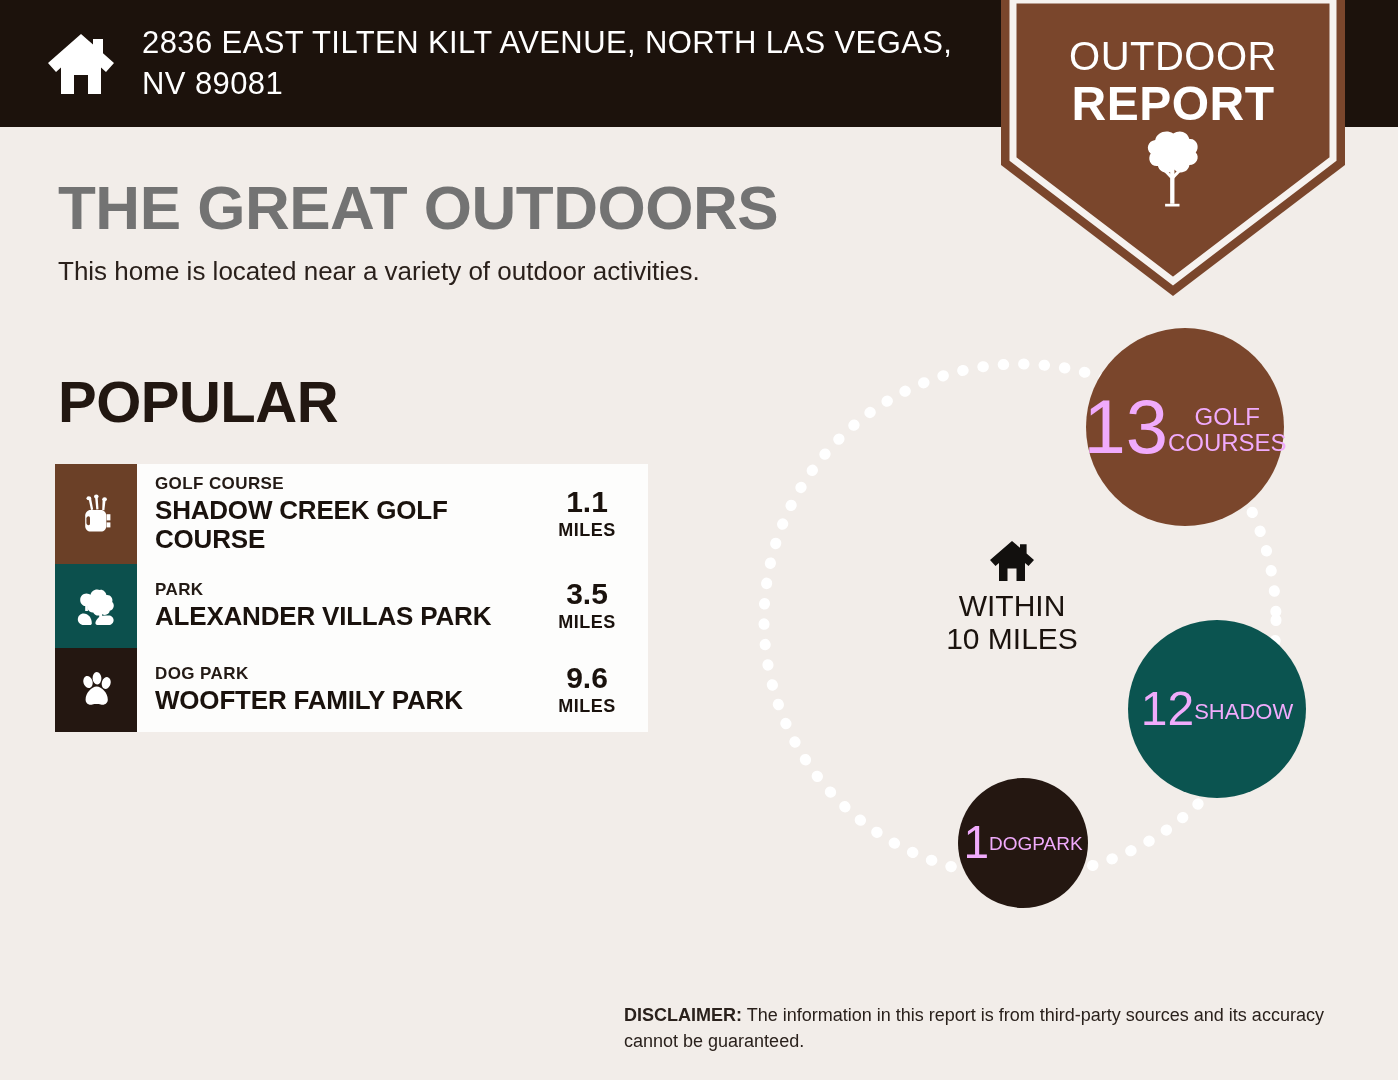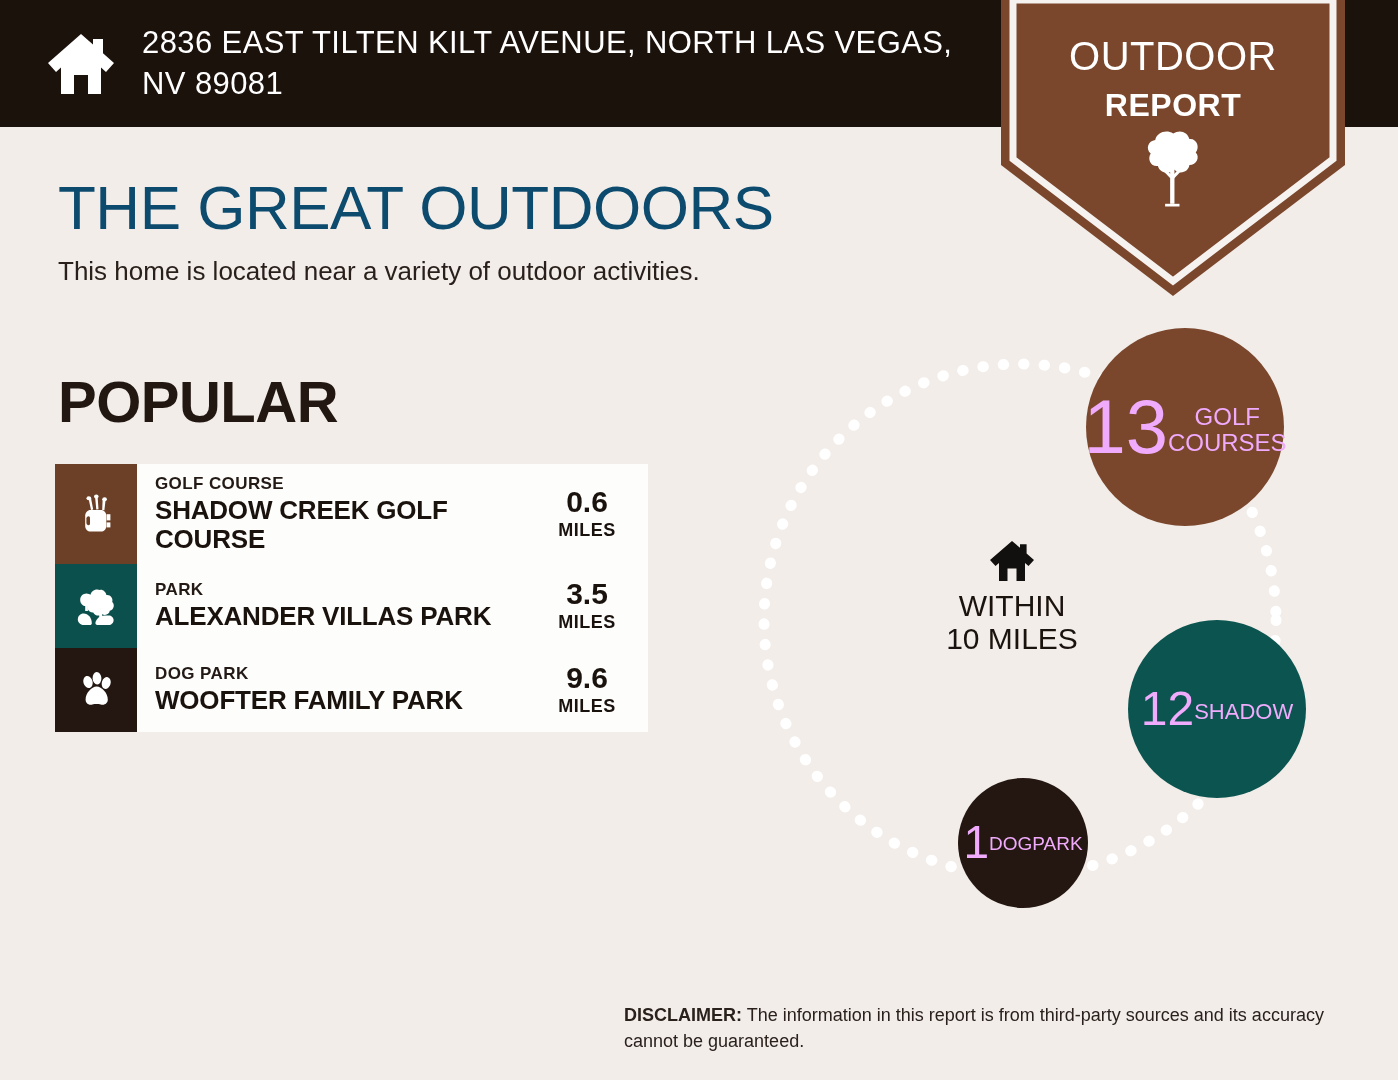--- a/index.html
+++ b/index.html
@@ -46,27 +46,27 @@
   }
   .badge svg { display: block; width: 344px; height: 296px; }
   .badge-text {
     position: absolute; left: 0; top: 36px;
     width: 344px; text-align: center;
     color: #FFFFFF;
     line-height: 1.0;
     pointer-events: none;
   }
   .badge-line1 { font-size: 40px; font-weight: 400; letter-spacing: 0.5px; }
-  .badge-line2 { font-size: 32px; font-weight: 700; letter-spacing: 0.5px; margin-top: 13px; }
+  .badge-line2 { font-size: 48px; font-weight: 700; letter-spacing: 0.5px; margin-top: 4px; }
 
   
   .title {
     position: absolute; left: 58px; top: 172px;
-    font-size: 62px; font-weight: 400;
-    color: #0c4a6e; letter-spacing: -0.5px;
+    font-size: 62px; font-weight: 700;
+    color: #737373; letter-spacing: -0.5px;
   }
   .subtitle {
     position: absolute; left: 58px; top: 256px;
     font-size: 26px; font-weight: 400; color: #2A201B;
   }
   .section-heading {
     position: absolute; left: 58px; top: 368px;
     font-size: 58px; font-weight: 700;
     color: #221711; letter-spacing: -0.5px;
   }
@@ -213,21 +213,21 @@
           <path fill="#FFFFFF" d="M32.6 22.2 L36.4 22.2 L36.4 28.4 L32.6 28.4 Z"></path>
           <path fill="#FFFFFF" d="M32.6 30.4 L36.4 30.4 L36.4 35.4 L32.6 35.4 Z"></path>
           <path fill="#6B4027" d="M14.6 24.2 C13.3 24.2 12.4 25.3 12.4 26.6 L12.4 30.8 C12.4 32.1 13.3 33.2 14.6 33.2 C15.5 33.2 16 32.3 16 31.2 L16 26.2 C16 25.1 15.5 24.2 14.6 24.2 Z"></path>
         </svg>
       </div>
       <div class="row-body">
         <div class="row-cat">GOLF COURSE</div>
         <div class="row-name">SHADOW CREEK GOLF COURSE</div>
       </div>
       <div class="row-dist">
-        <div class="row-dist-val">0.6</div>
+        <div class="row-dist-val">1.1</div>
         <div class="row-dist-unit">MILES</div>
       </div>
     </div>
 
     <div class="row">
       <div class="row-icon" style="background:#0C504D">
         <svg viewBox="0 0 44 44">
           <path fill="#FFFFFF" d="M26 6 C21.5 4.2 16.8 7 16.3 11.6 C12 12.6 10.6 18 13.8 21 C12.3 24.6 15.1 28.8 19.2 28.4 C20.7 31.8 25.4 32.6 28 30 C30.9 32.2 35.3 30.4 35.8 26.8 C39.8 25.9 41.2 20.7 38.2 18 C39.4 14.3 36.3 10.4 32.4 11 C31.6 7.3 28.1 5 26 6 Z"></path>
           <path fill="#FFFFFF" d="M25.2 24 L25.2 35 L28.2 35 L28.2 24 Z"></path>
           <path fill="#FFFFFF" d="M12.4 9.6 C9 9.6 6.2 12.4 6.2 15.9 C6.2 19 8.3 21.5 11.2 22.1 L11.2 27 L13.9 27 L13.9 22.1 C16.8 21.5 18.9 19 18.9 15.9 C18.9 12.4 16.1 9.6 12.4 9.6 Z"></path>

